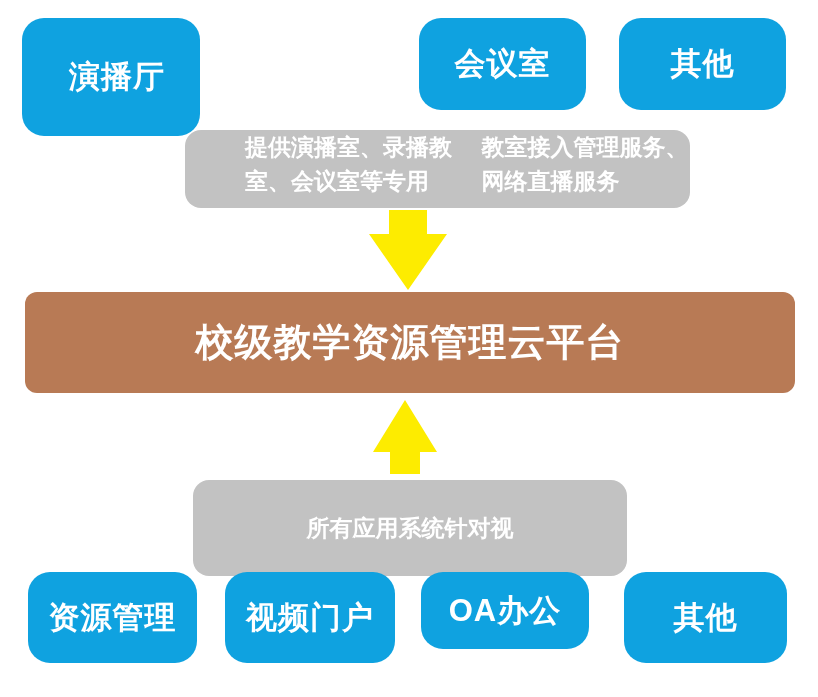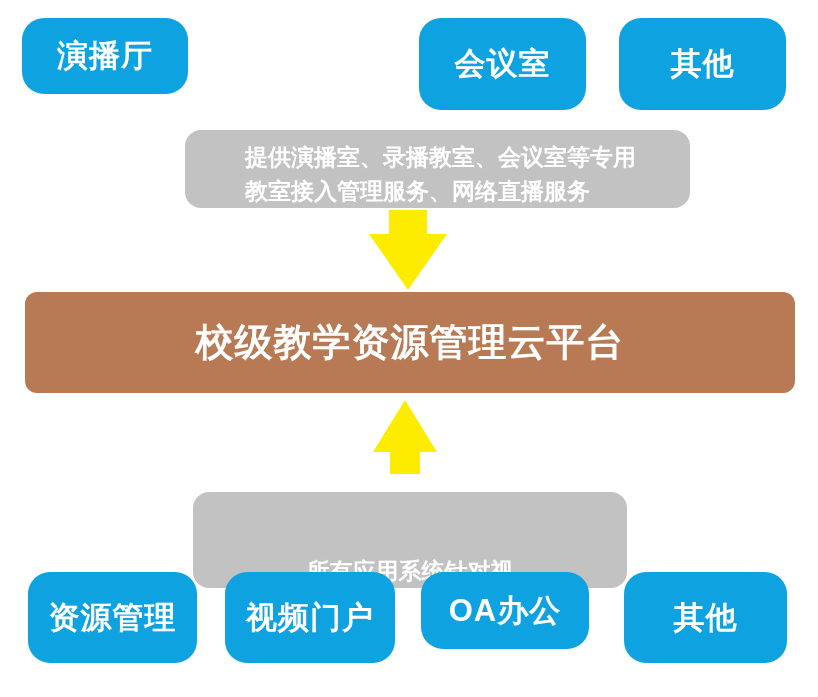--- a/index.html
+++ b/index.html
@@ -35,48 +35,48 @@
   }
   .note {
     position: absolute;
     background: var(--gray);
     color: var(--white);
     border-radius: 16px;
     font-weight: bold;
     font-size: 23px;
     line-height: 34px;
     display: flex;
-    flex-direction: column;
-    justify-content: flex-end;
+    flex-direction: row;
+    justify-content: center;
   }
   .note.left-align { align-items: flex-start; padding-left: 60px; }
   .note.center-align { align-items: center; }
   .platform {
     position: absolute;
     left: 25px; top: 292px;
     width: 770px; height: 101px;
     background: var(--brown);
     color: var(--white);
     border-radius: 12px;
     font-weight: bold;
     font-size: 38px;
     display: flex;
     align-items: center;
     justify-content: center;
     letter-spacing: 1px;
   }
   .arrow { position: absolute; }
   
-  .t1 { left: 22px;  top: 18px; width: 166px; height: 76px; }
+  .t1 { left: 22px;  top: 18px; width: 166px; height: 118px; padding-left: 12px; }
   .t2 { left: 224px; top: 18px; width: 166px; height: 92px; }
   .t3 { left: 419px; top: 18px; width: 167px; height: 92px; }
   .t4 { left: 619px; top: 18px; width: 167px; height: 92px; }
   
   .note-top    { left: 185px; top: 130px; width: 445px; height: 78px; }
-  .note-bottom { left: 193px; top: 480px; width: 434px; height: 96px; margin-top: 12px; }
+  .note-bottom { left: 193px; top: 480px; width: 434px; height: 96px; }
   
   .arrow-down { left: 369px; top: 210px; }
   .arrow-up   { left: 373px; top: 400px; }
   
   .b1 { left: 28px;  top: 572px; width: 169px; height: 91px; }
   .b2 { left: 225px; top: 572px; width: 170px; height: 91px; }
   .b3 { left: 421px; top: 572px; width: 168px; height: 77px; }
   .b4 { left: 624px; top: 572px; width: 163px; height: 91px; }
 </style>
 </head>

